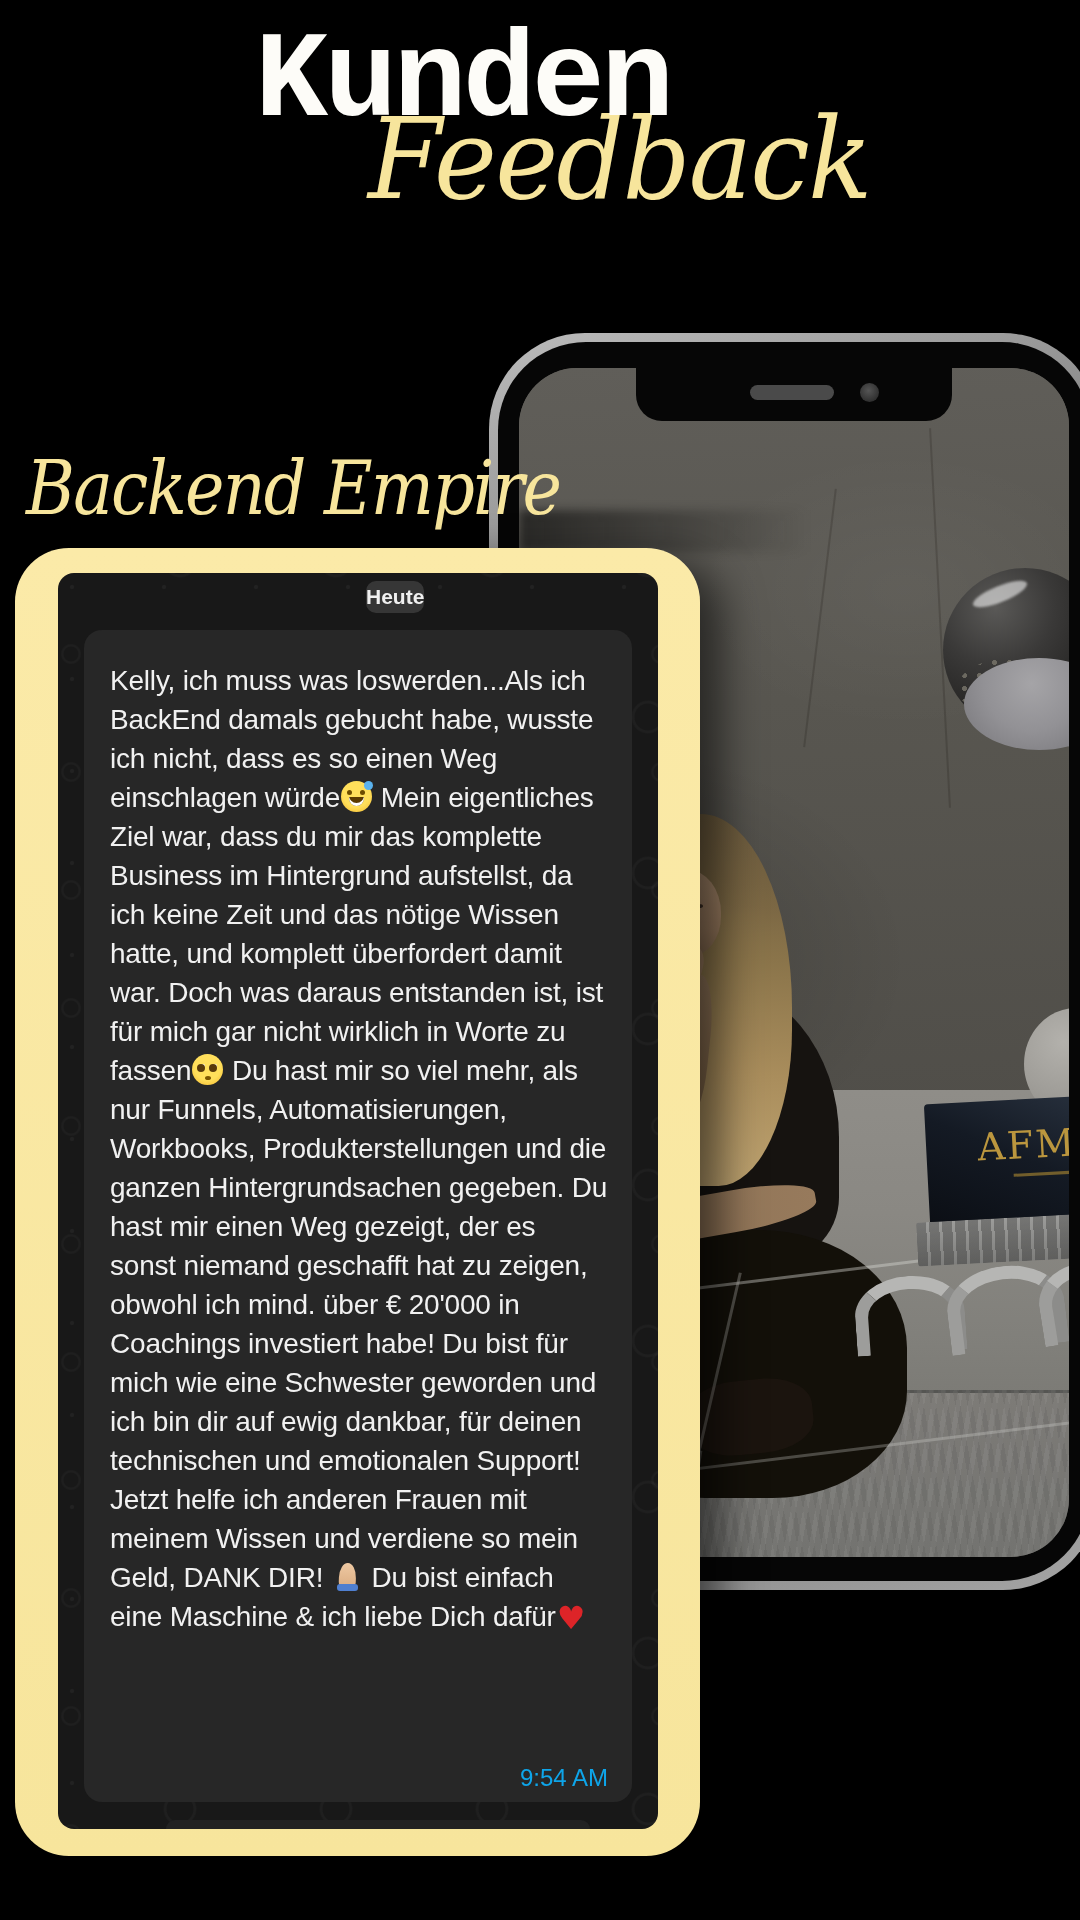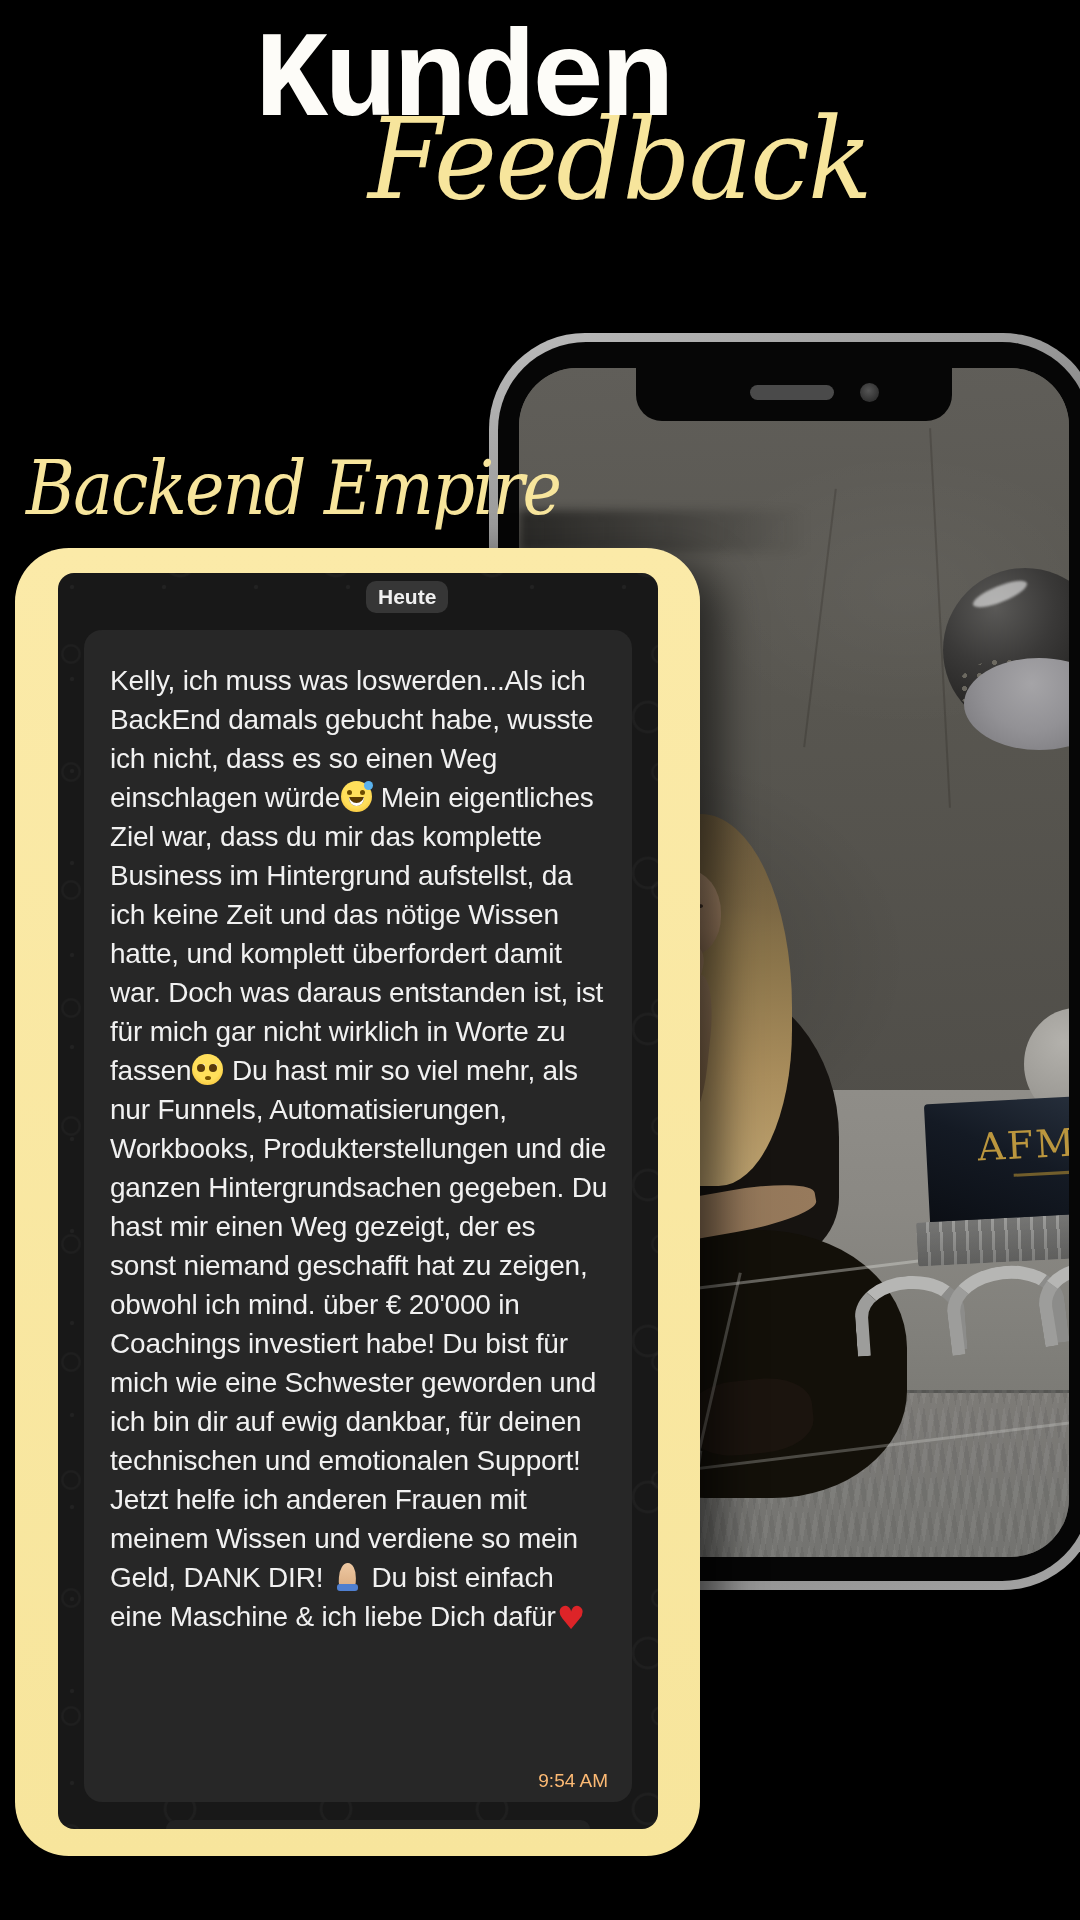--- a/index.html
+++ b/index.html
@@ -116,27 +116,27 @@
     box-shadow:22px 14px 40px rgba(0,0,0,.55);}
   .chat-shot{position:absolute;left:43px;top:25px;right:42px;bottom:27px;border-radius:16px;
     background:
       radial-gradient(circle at 14px 14px,rgba(255,255,255,.045) 1.5px,transparent 2.6px),
       radial-gradient(circle,transparent 13px,rgba(255,255,255,.032) 14px 15.5px,transparent 17px),
       radial-gradient(circle,transparent 7px,rgba(255,255,255,.03) 8px 9px,transparent 10.5px),
       #181818;
     background-size:92px 92px,156px 156px,118px 118px,auto;
     background-position:0 0,44px 66px,72px 22px,0 0;
     overflow:hidden;}
-  .date-pill{position:absolute;left:308px;top:8px;height:32px;padding:0 12px;border-radius:10px;
+  .date-pill{position:absolute;left:308px;top:8px;height:32px;padding:0 0;border-radius:10px;
     background:#363636;color:#f0f0f0;font-size:21px;font-weight:bold;line-height:32px;}
   .bubble{position:absolute;left:26px;top:57px;width:548px;height:1172px;border-radius:18px;
     background:#272727;overflow:hidden;}
   .bubble-text{position:absolute;left:26px;top:31px;width:498px;color:#f1f1f1;
     font-size:28px;line-height:39px;letter-spacing:-.2px;}
-  .timestamp{position:absolute;right:24px;bottom:10px;color:#fdba74;font-size:19px;}
+  .timestamp{position:absolute;right:24px;bottom:10px;color:#0ea5e9;font-size:24px;}
   .peek{position:absolute;left:108px;bottom:0;width:424px;height:9px;background:#222;border-radius:14px 14px 0 0;}
 
   
   .em{display:inline-block;width:31px;height:31px;border-radius:50%;position:relative;
       vertical-align:-5px;margin:0 1px;}
   .em-sweat-smile{background:radial-gradient(circle at 50% 42%,#ffdf5b 55%,#f3b62a);}
   .em-sweat-smile::before{content:"";position:absolute;left:6px;top:9px;width:5px;height:5px;border-radius:50%;
       background:#6d4c00;box-shadow:13px 0 0 #6d4c00, 19px -7px 0 2px #5ab2ee;}
   .em-sweat-smile::after{content:"";position:absolute;left:8px;top:16px;width:15px;height:9px;
       background:#5b3a00;border-radius:0 0 10px 10px;box-shadow:inset 0 -3px 0 #fff;}

